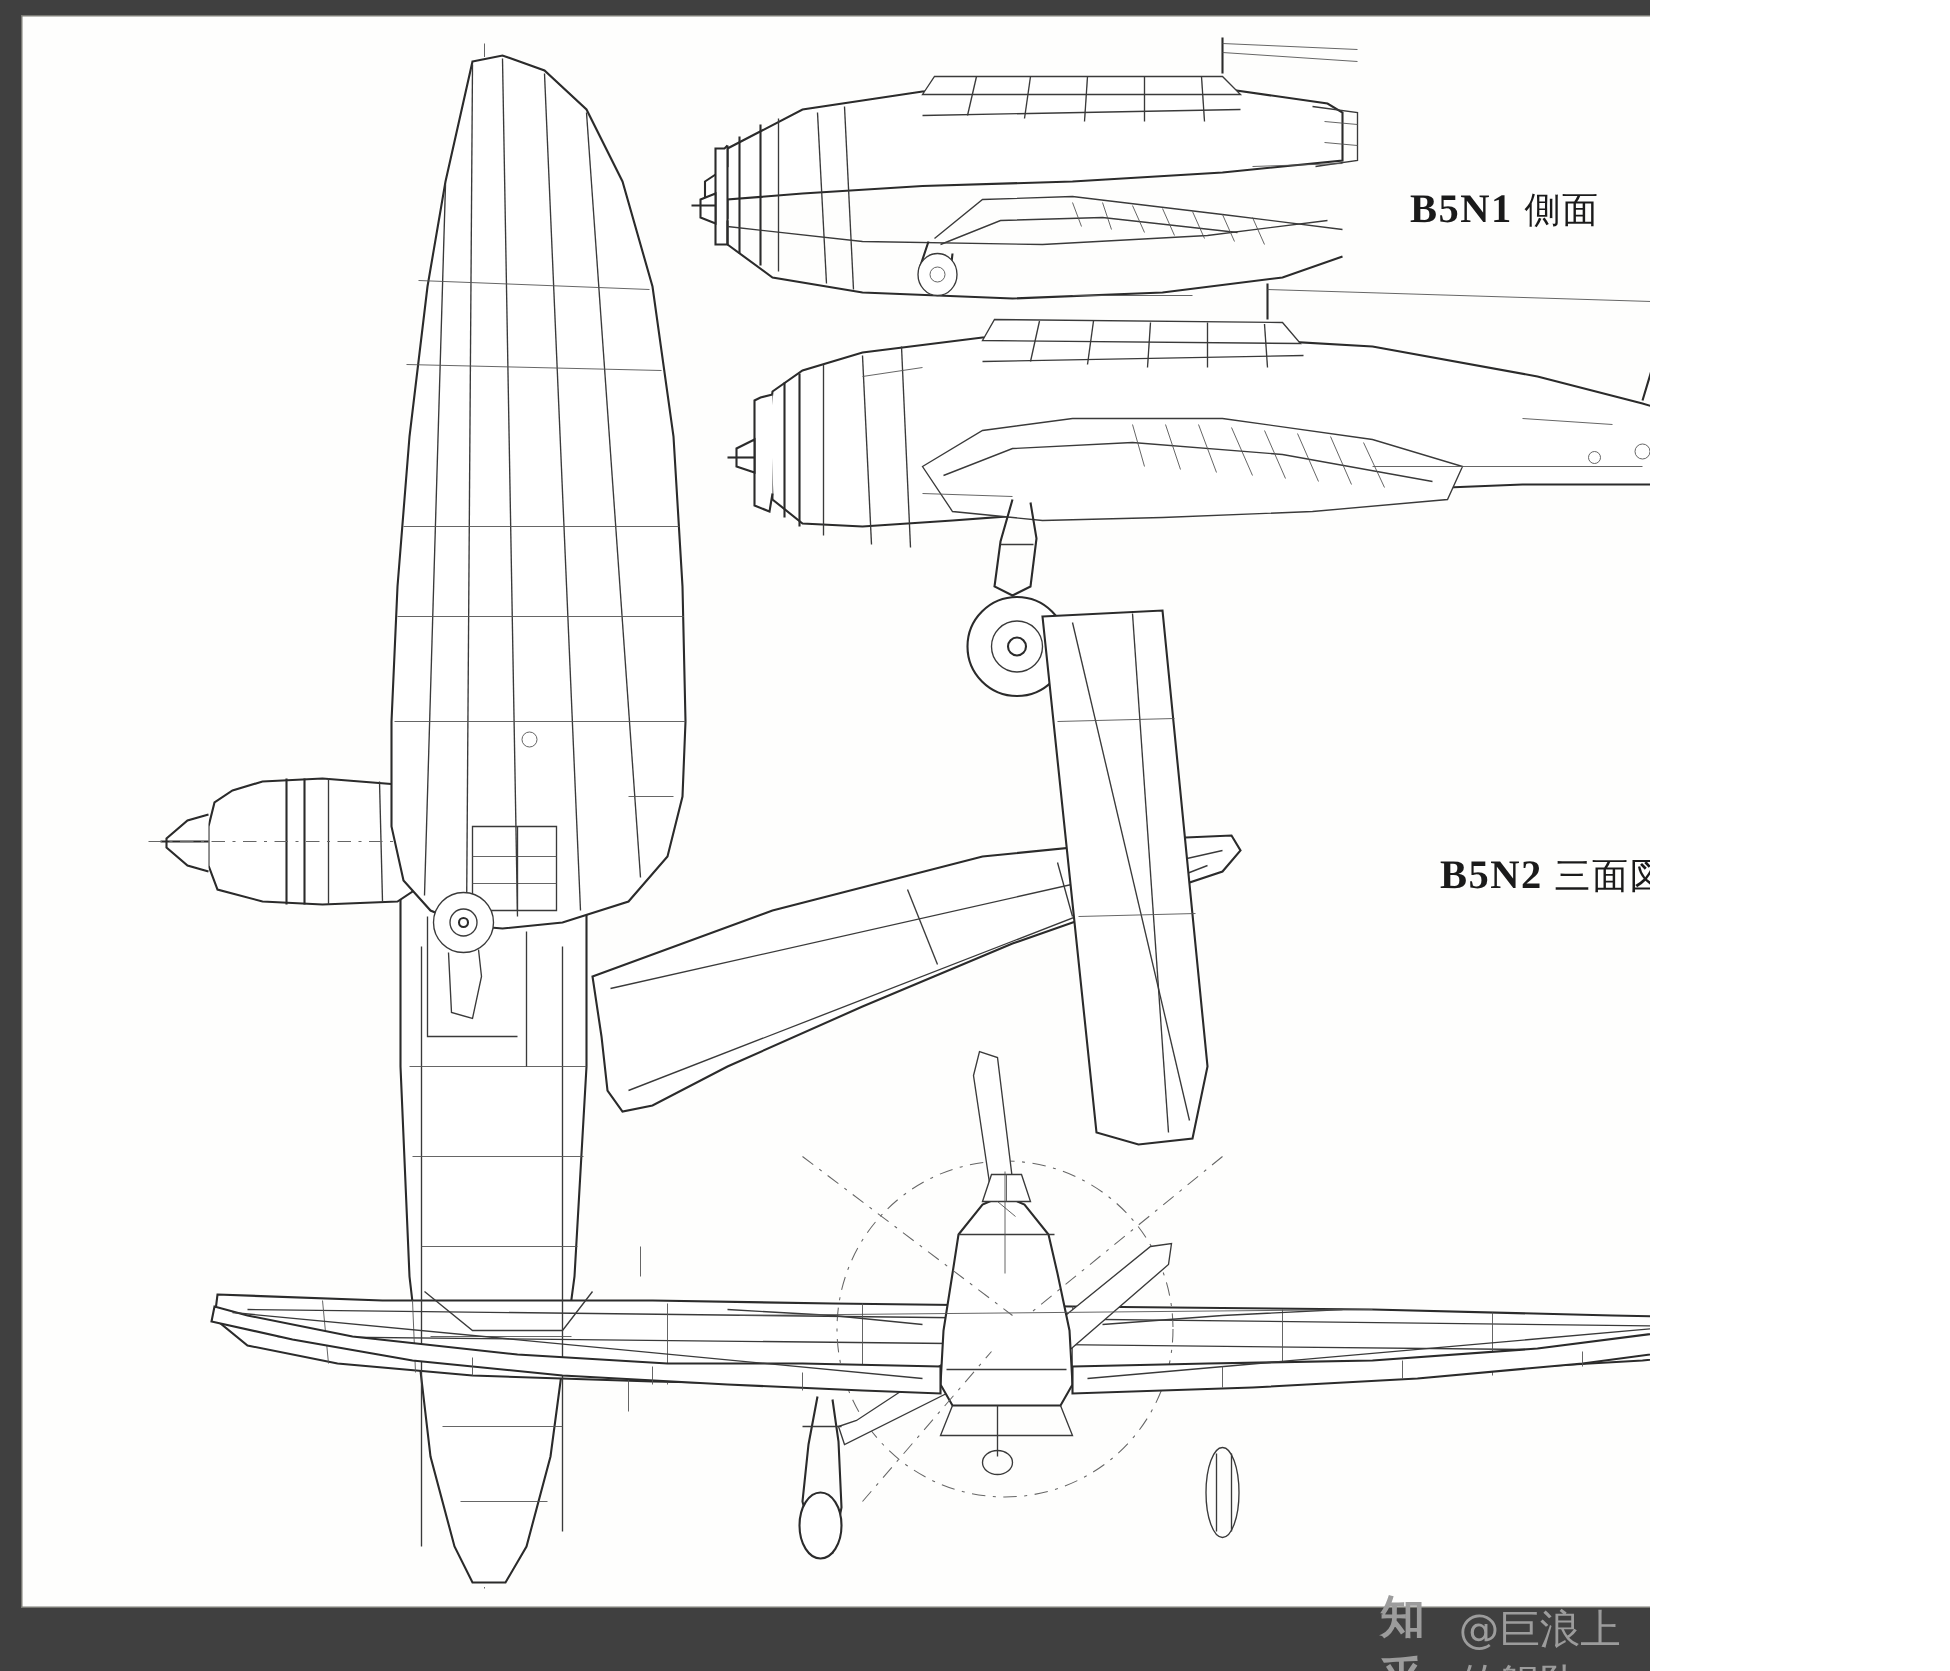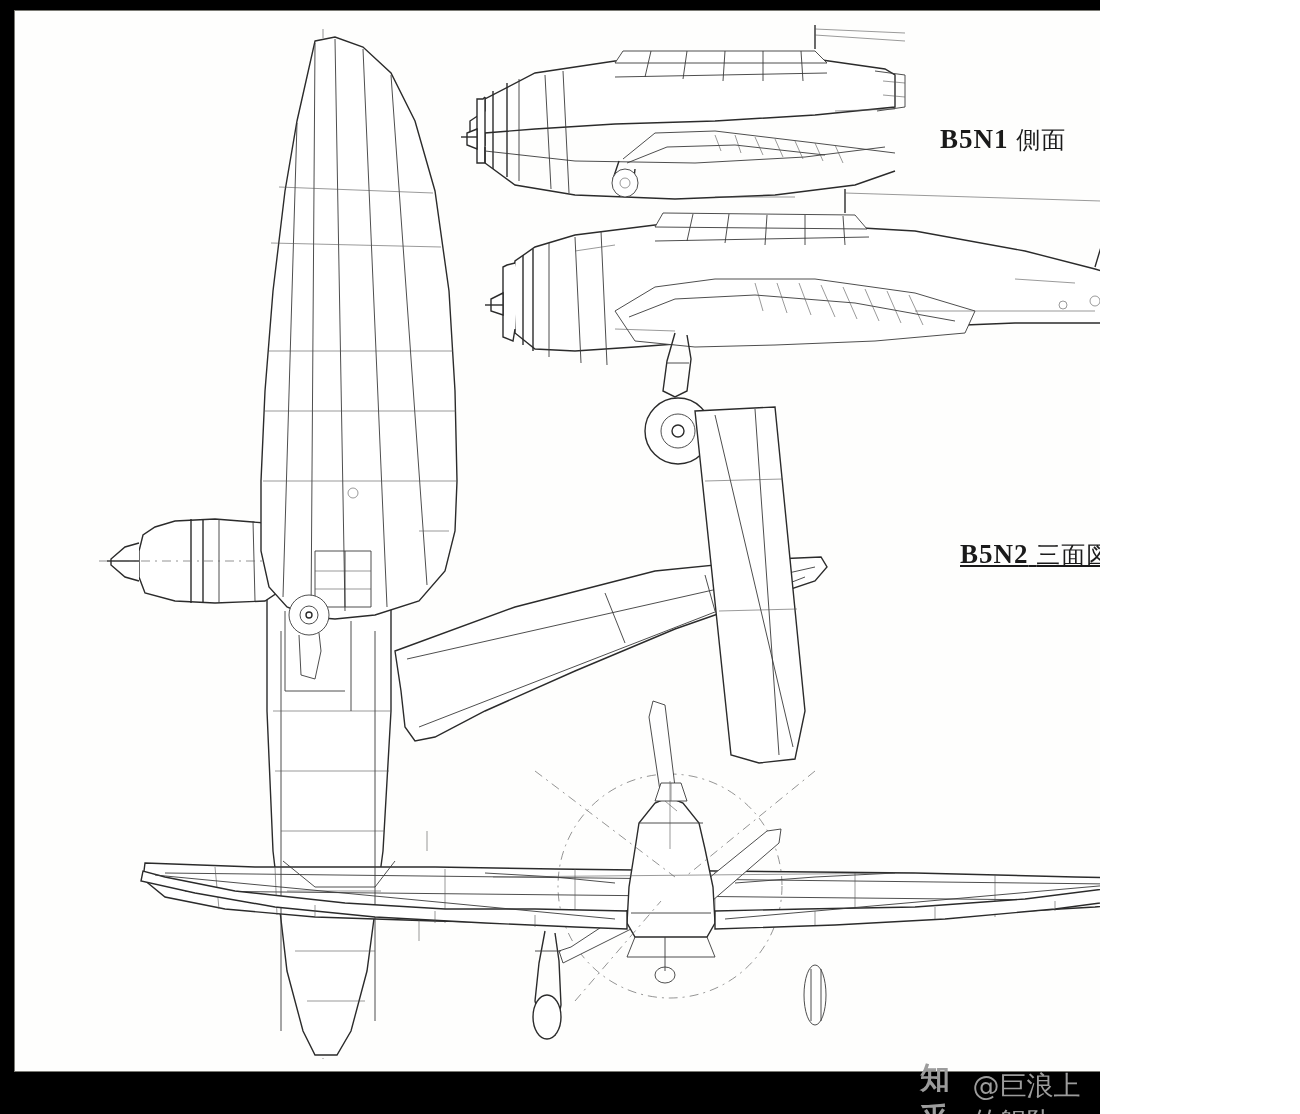--- a/index.html
+++ b/index.html
@@ -7,21 +7,21 @@
     padding: 0;
     background: #ffffff;
   }
   body {
     font-family: "Liberation Serif", serif;
   }
   #page {
     position: relative;
     width: 1100px;
     height: 1114px;
-    background: #000000;
+    background: #404040;
     overflow: hidden;
   }
   #drawing-frame {
     position: absolute;
     left: 14px;
     top: 10px;
     width: 1262px;
     height: 1062px;
     border: 1px solid #7a7a74;
     background: #fefefd;
@@ -34,23 +34,22 @@
     letter-spacing: 1px;
     white-space: nowrap;
   }
   #label-b5n1 {
     left: 925px;
     top: 113px;
     font-size: 27px;
   }
   #label-b5n2 {
     left: 945px;
-    top: 528px;
+    top: 557px;
     font-size: 27px;
-    text-decoration: underline;
   }
   .cjk {
     font-family: "DejaVu Sans", sans-serif;
     font-size: 24px;
     font-weight: normal;
   }
   #watermark {
     position: absolute;
     left: 900px;
     top: 1058px;

